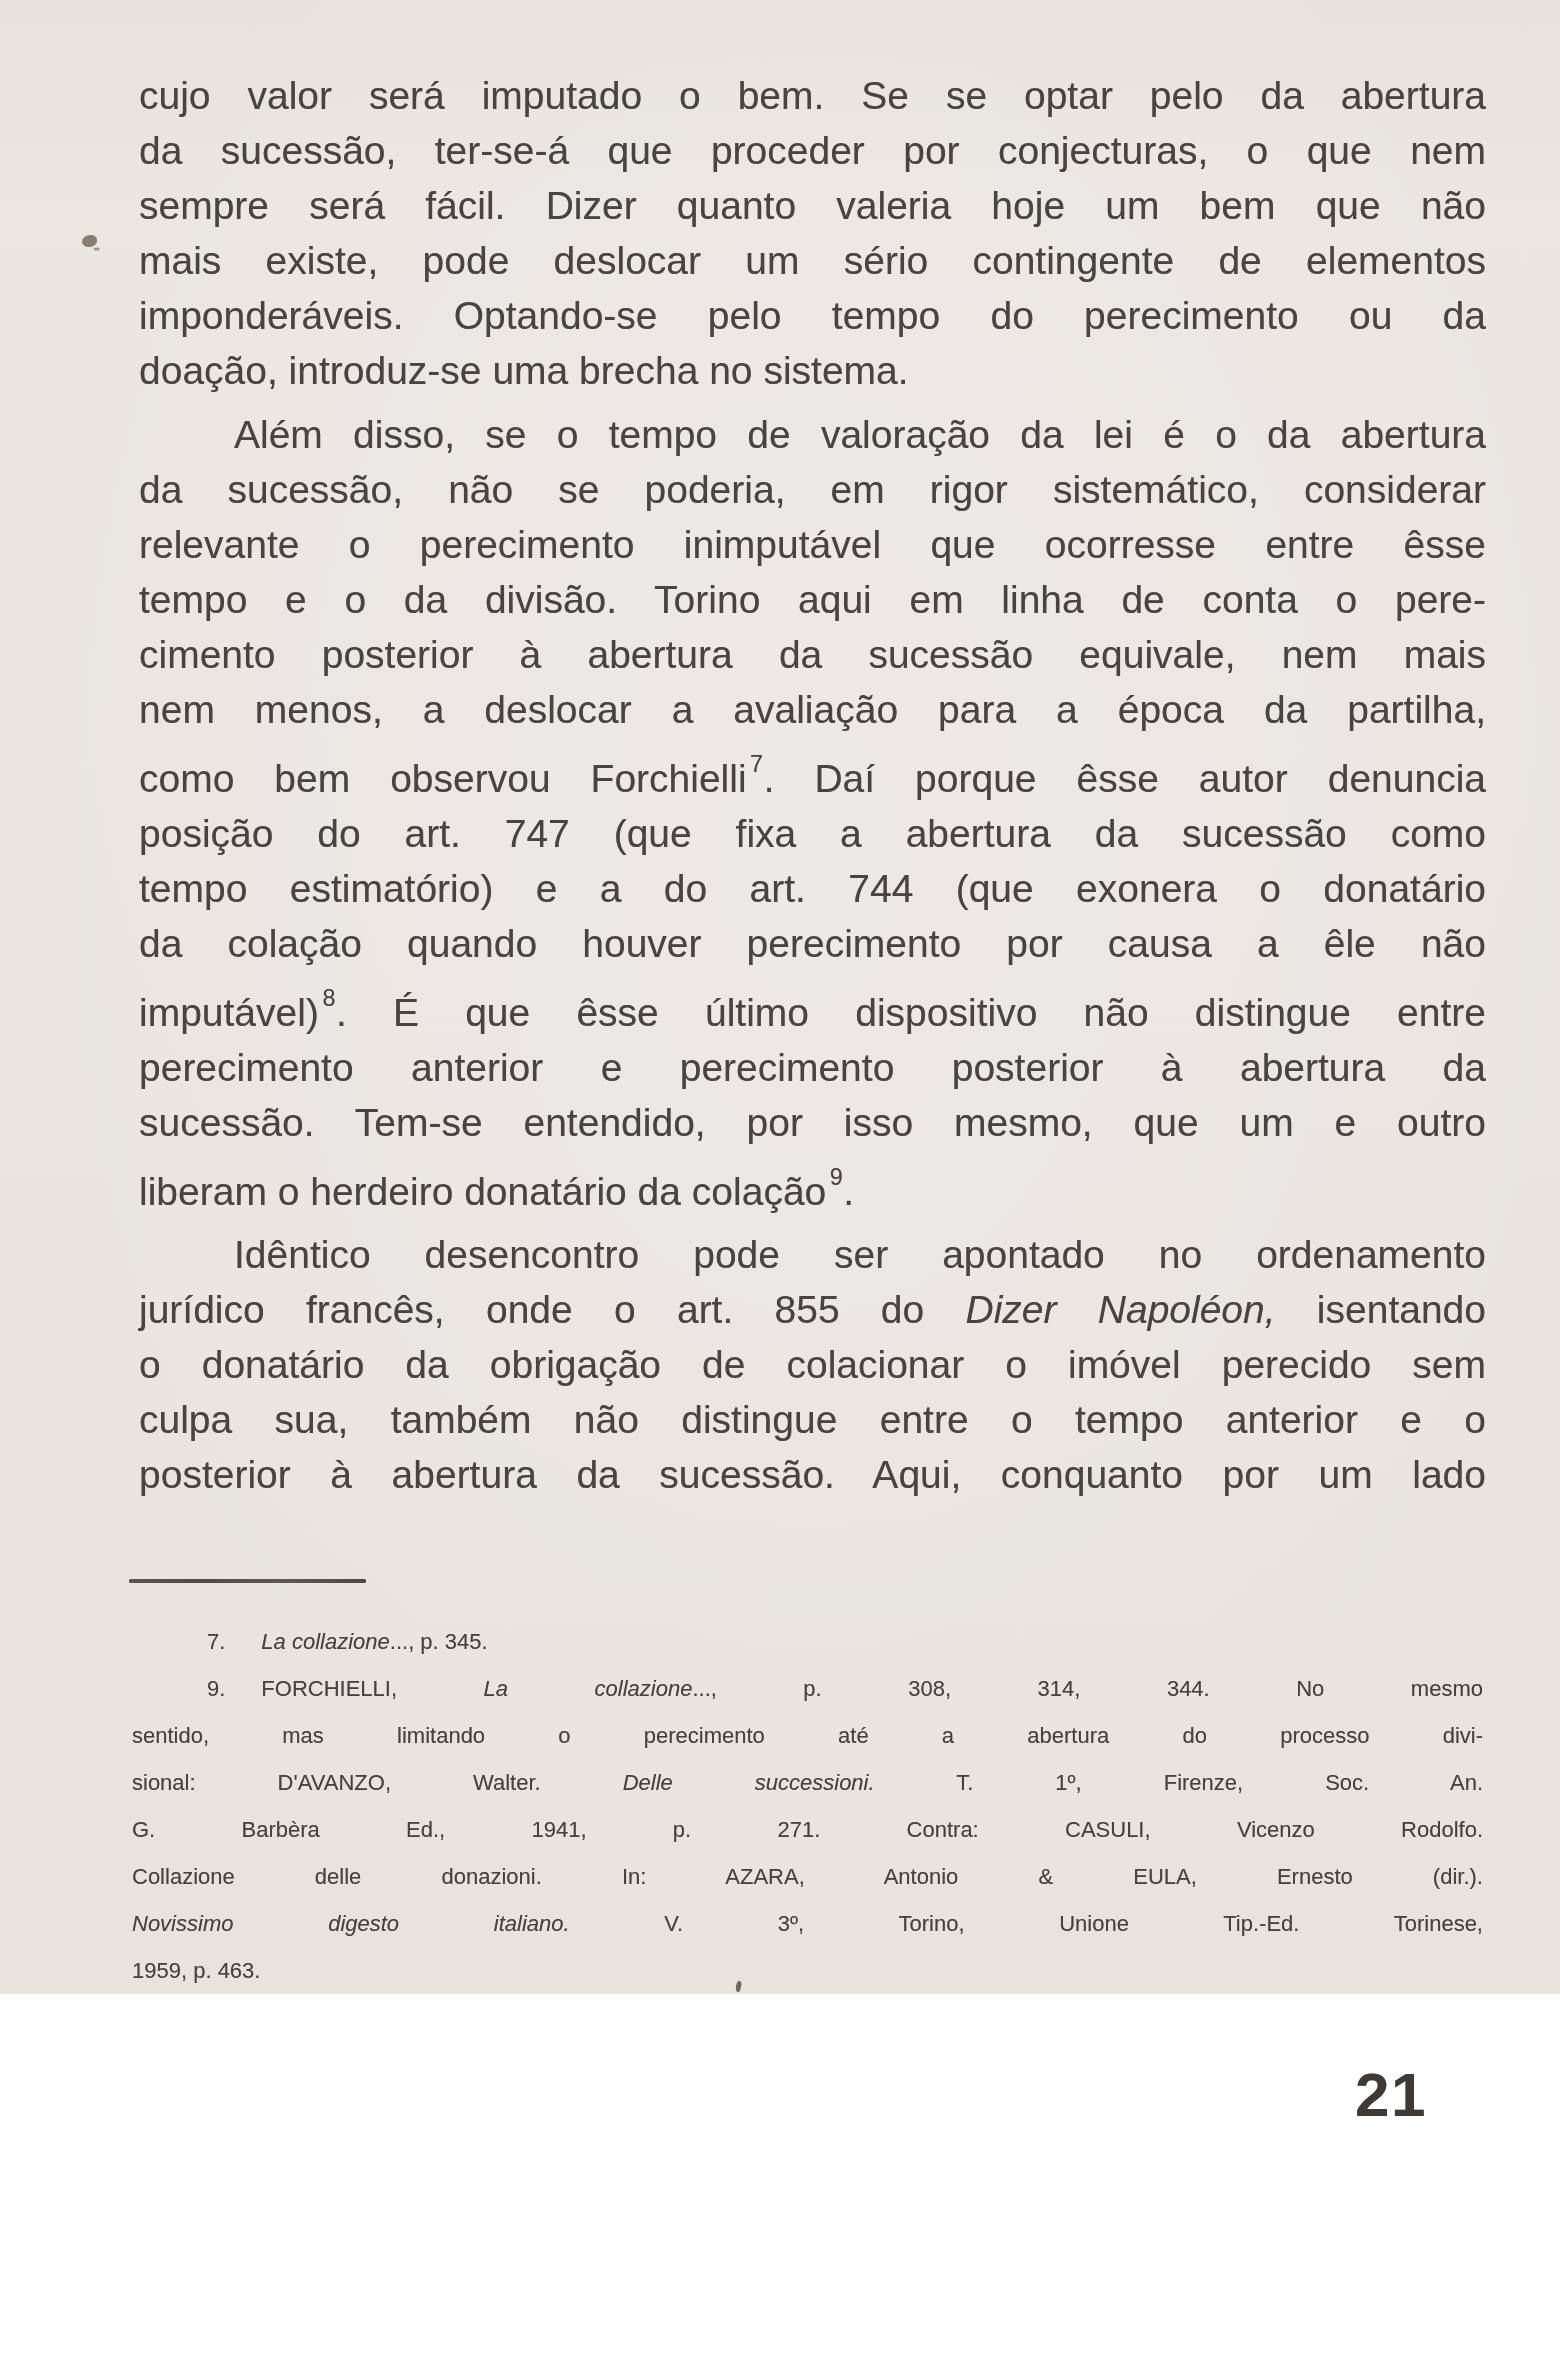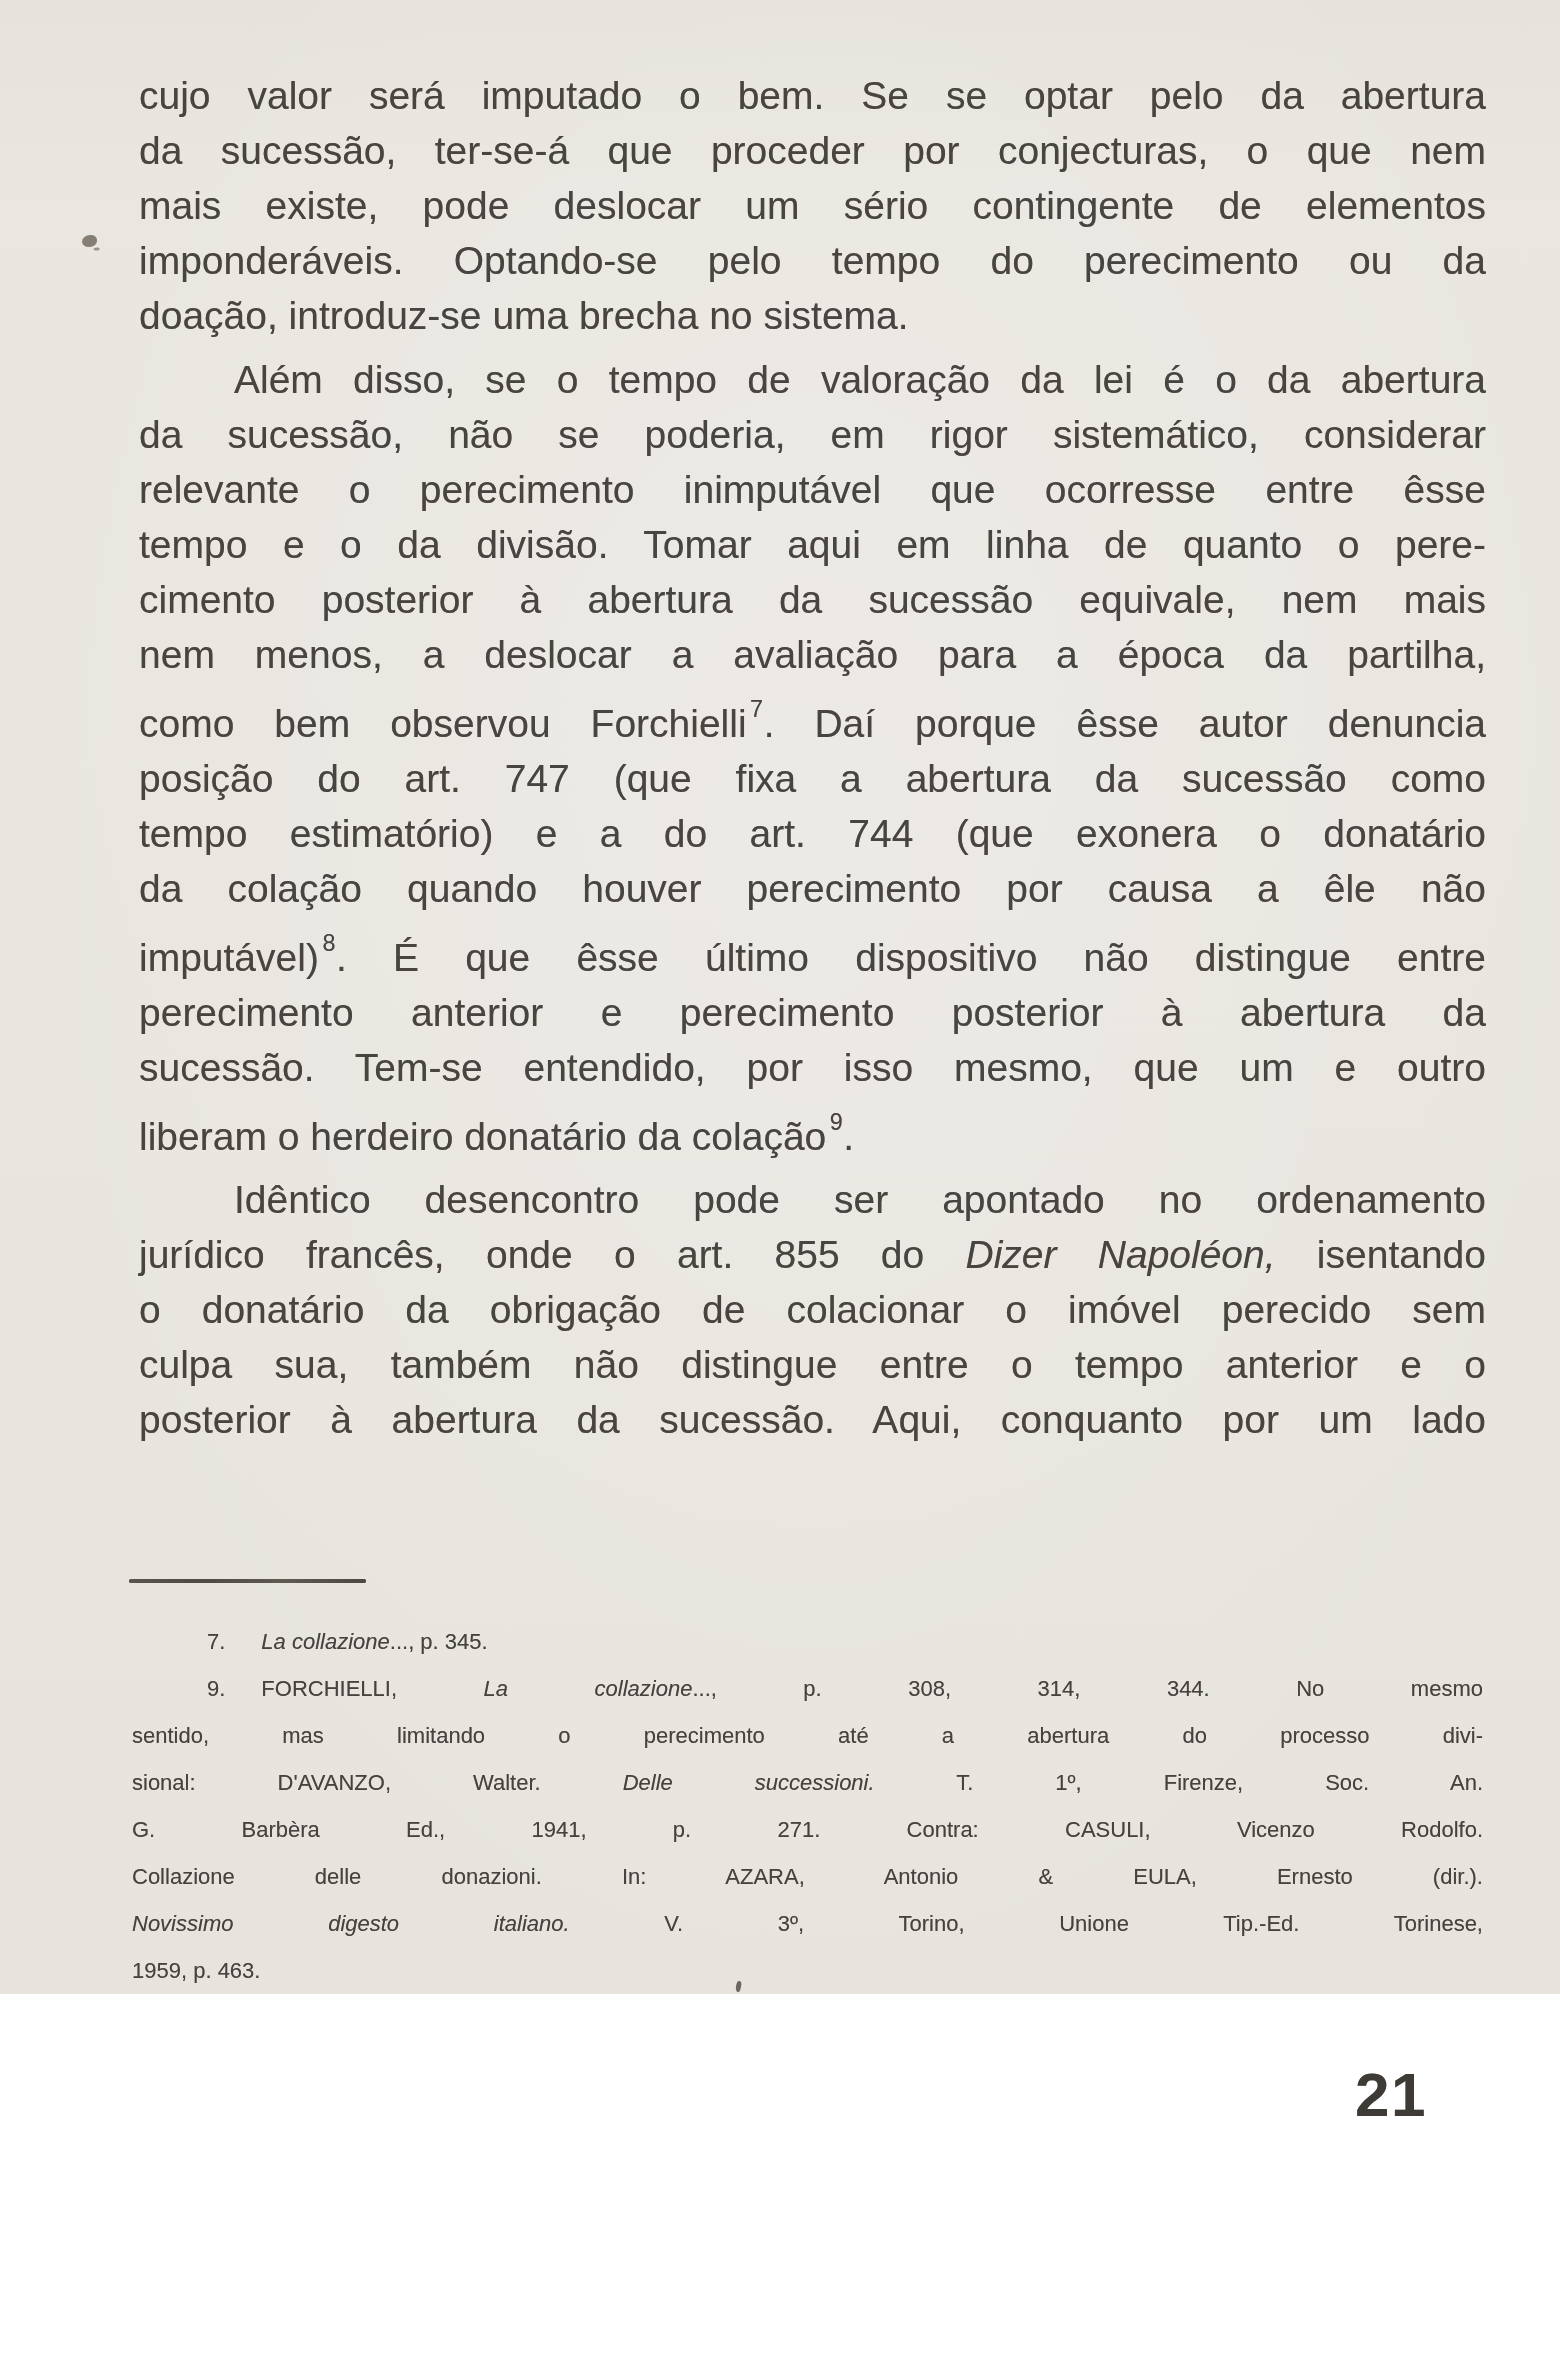--- a/index.html
+++ b/index.html
@@ -73,29 +73,30 @@
 </style>
 </head>
 <body>
 
 <div class="page">
   <span class="speck speck-1"></span>
   <div class="body-text">
       <div class="para">
         <div class="line"><span>cujo valor será imputado o bem. Se se optar pelo da abertura</span></div>
         <div class="line"><span>da sucessão, ter-se-á que proceder por conjecturas, o que nem</span></div>
+        <div class="line"><span>sempre será fácil. Dizer quanto valeria hoje um bem que não</span></div>
         <div class="line"><span>mais existe, pode deslocar um sério contingente de elementos</span></div>
         <div class="line"><span>imponderáveis. Optando-se pelo tempo do perecimento ou da</span></div>
         <div class="line noj"><span>doação, introduz-se uma brecha no sistema.</span></div>
       </div>
       <div class="para indent">
         <div class="line"><span>Além disso, se o tempo de valoração da lei é o da abertura</span></div>
         <div class="line"><span>da sucessão, não se poderia, em rigor sistemático, considerar</span></div>
         <div class="line"><span>relevante o perecimento inimputável que ocorresse entre êsse</span></div>
-        <div class="line"><span>tempo e o da divisão. Tomar aqui em linha de quanto o pere-</span></div>
+        <div class="line"><span>tempo e o da divisão. Torino aqui em linha de conta o pere-</span></div>
         <div class="line"><span>cimento posterior à abertura da sucessão equivale, nem mais</span></div>
         <div class="line"><span>nem menos, a deslocar a avaliação para a época da partilha,</span></div>
         <div class="line"><span>como bem observou Forchielli</span><span class="sup">7</span><span>. Daí porque êsse autor denuncia</span></div>
         <div class="line"><span>posição do art. 747 (que fixa a abertura da sucessão como</span></div>
         <div class="line"><span>tempo estimatório) e a do art. 744 (que exonera o donatário</span></div>
         <div class="line"><span>da colação quando houver perecimento por causa a êle não</span></div>
         <div class="line"><span>imputável)</span><span class="sup">8</span><span>. É que êsse último dispositivo não distingue entre</span></div>
         <div class="line"><span>perecimento anterior e perecimento posterior à abertura da</span></div>
         <div class="line"><span>sucessão. Tem-se entendido, por isso mesmo, que um e outro</span></div>
         <div class="line noj"><span>liberam o herdeiro donatário da colação</span><span class="sup">9</span><span>.</span></div>

